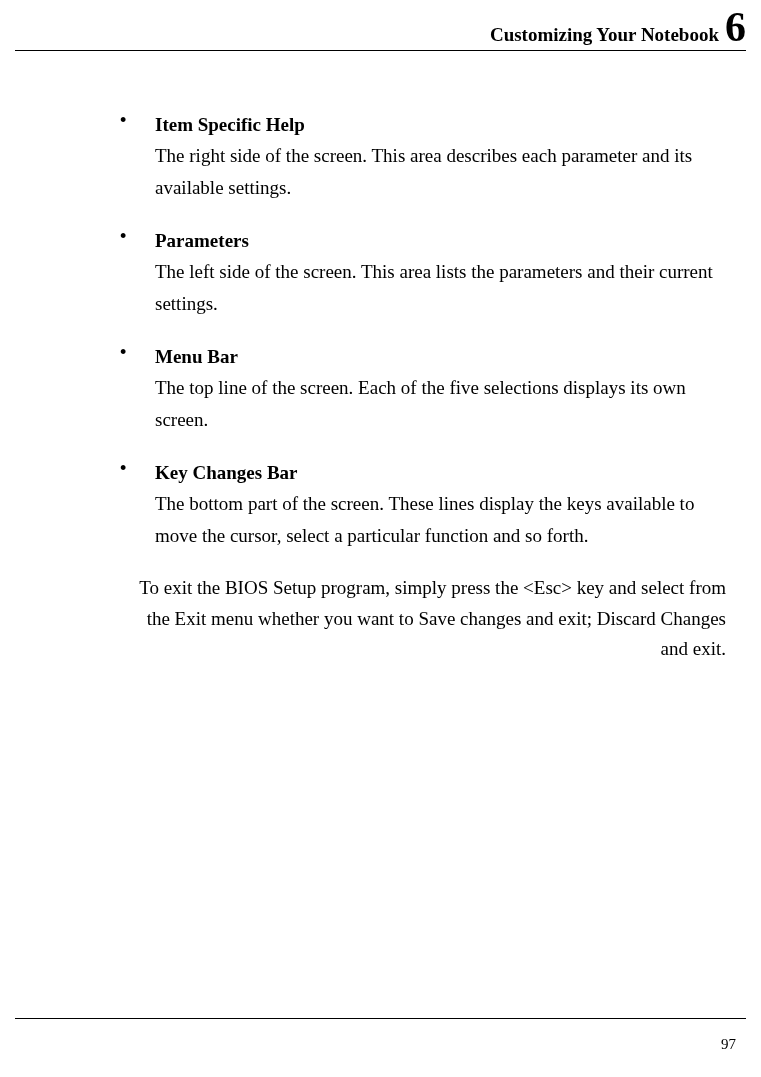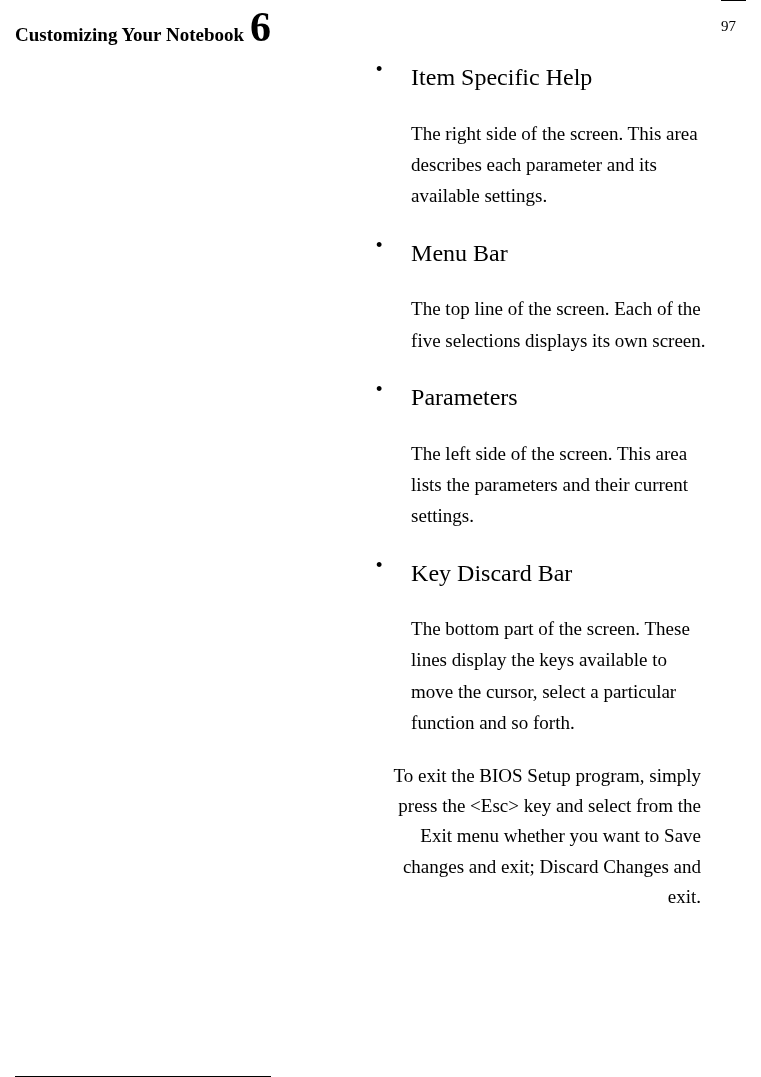--- a/index.html
+++ b/index.html
@@ -8,21 +8,21 @@
       height: 1077px;
       background: #ffffff;
       font-family: Garamond, "Times New Roman", Georgia, serif;
       color: #000;
       position: relative;
     }
     .page {
       padding: 0 15px;
       height: 100%;
       display: flex;
-      flex-direction: row;
+      flex-direction: column;
     }
     .header {
       display: flex;
       justify-content: flex-end;
       align-items: baseline;
       padding-top: 6px;
       padding-bottom: 2px;
       border-bottom: 1.5px solid #000;
       gap: 6px;
     }
@@ -50,27 +50,27 @@
     }
     .bullet-item::before {
       content: "•";
       position: absolute;
       left: -35px;
       top: 1px;
       font-size: 18px;
       font-family: Arial, sans-serif;
     }
     .item-title {
-      font-size: 24px;
+      font-size: 19px;
       line-height: 1.65;
+      font-weight: bold;
     }
     .item-desc {
       font-size: 19px;
       line-height: 1.65;
-      margin-top: 20px;
     }
     .closing {
       padding-left: 105px;
       padding-right: 20px;
       font-size: 19px;
       line-height: 1.6;
       margin-top: 10px;
       text-align: right;
     }
     .footer {
@@ -92,29 +92,29 @@
     <span class="header-chapter">6</span>
   </div>
 
   <div class="content">
     <ul class="bullet-list">
       <li class="bullet-item">
         <div class="item-title">Item Specific Help</div>
         <div class="item-desc">The right side of the screen. This area describes each parameter and its available settings.</div>
       </li>
       <li class="bullet-item">
+        <div class="item-title">Parameters</div>
+        <div class="item-desc">The left side of the screen. This area lists the parameters and their current settings.</div>
+      </li>
+      <li class="bullet-item">
         <div class="item-title">Menu Bar</div>
         <div class="item-desc">The top line of the screen. Each of the five selections displays its own screen.</div>
       </li>
       <li class="bullet-item">
-        <div class="item-title">Parameters</div>
-        <div class="item-desc">The left side of the screen. This area lists the parameters and their current settings.</div>
-      </li>
-      <li class="bullet-item">
-        <div class="item-title">Key Discard Bar</div>
+        <div class="item-title">Key Changes Bar</div>
         <div class="item-desc">The bottom part of the screen. These lines display the keys available to move the cursor, select a particular function and so forth.</div>
       </li>
     </ul>
     <p class="closing">To exit the BIOS Setup program, simply press the &lt;Esc&gt; key and select from the Exit menu whether you want to Save changes and exit; Discard Changes and exit.</p>
   </div>
 
   <div class="footer">
     <span class="page-number">97</span>
   </div>
 </div>

